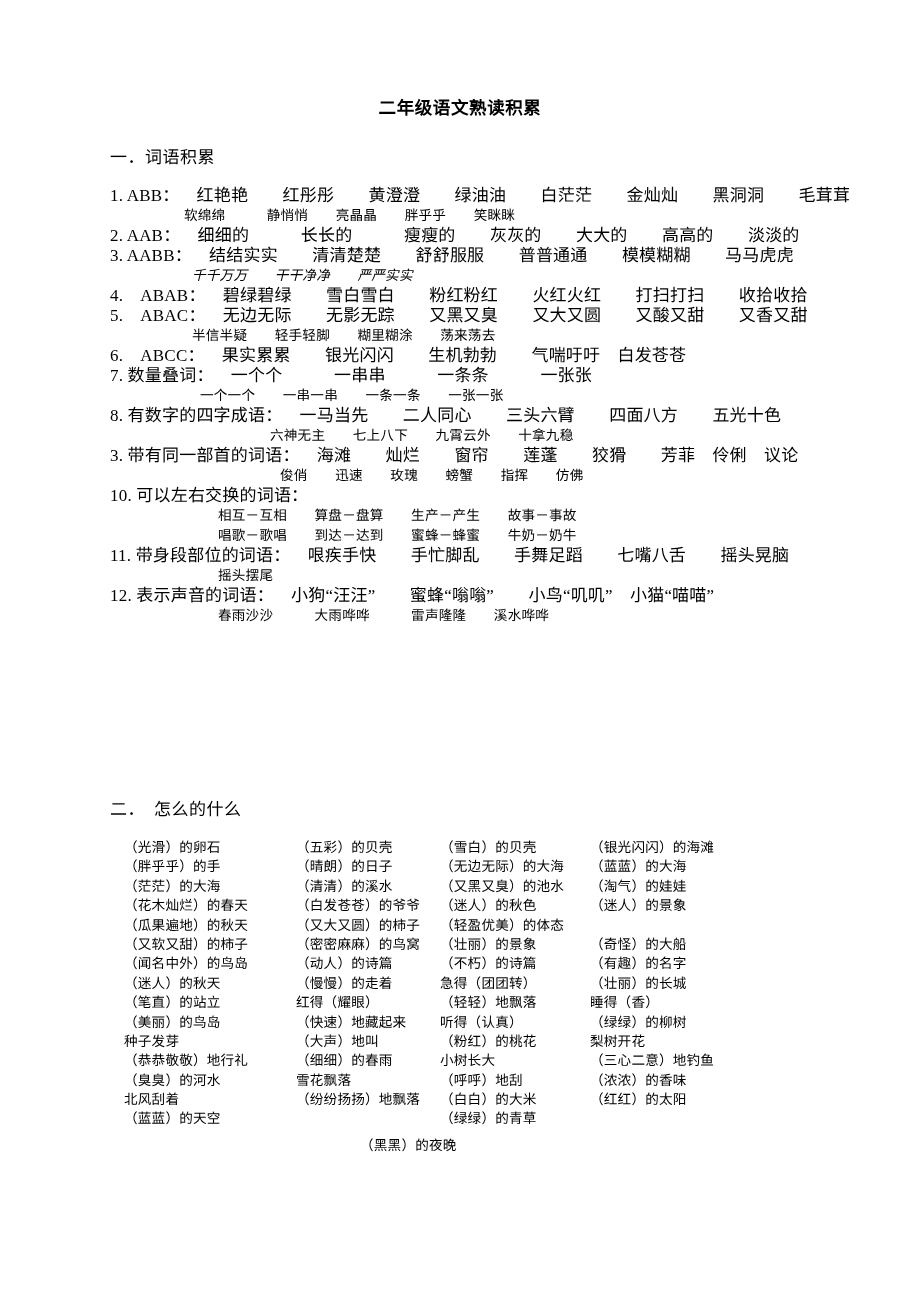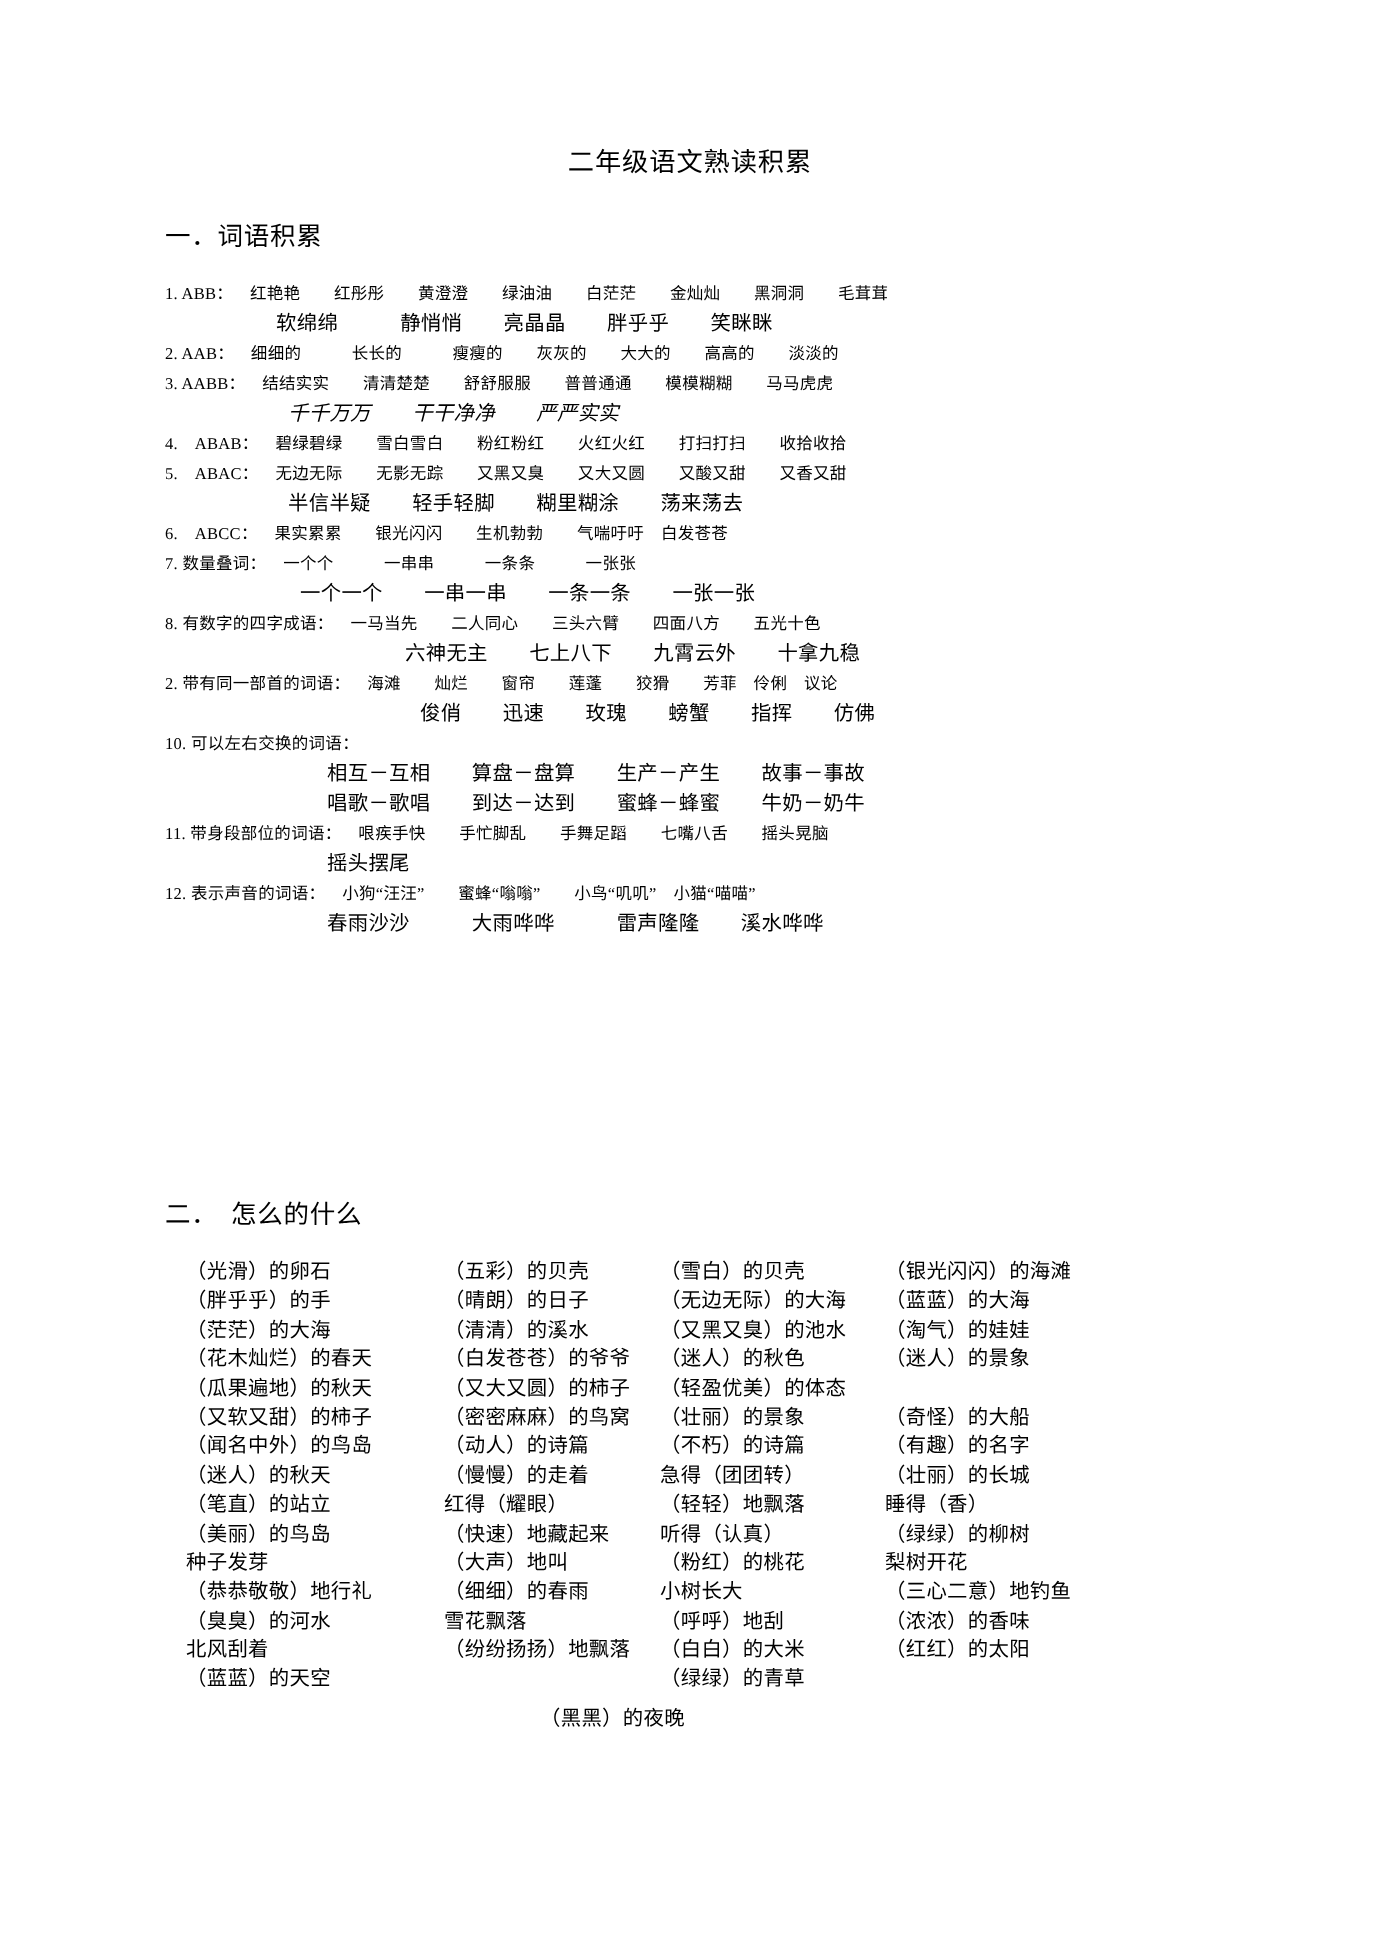--- a/index.html
+++ b/index.html
@@ -24,21 +24,21 @@
   }
   .doc-title {
     margin: 0;
     padding: 0;
     position: absolute;
     top: 98px;
     left: 0;
     width: 920px;
     text-align: center;
     font-size: 17.5px;
-    font-weight: normal;
+    font-weight: bold;
     letter-spacing: 0.6px;
     line-height: 1.2;
   }
   .section-head {
     position: absolute;
     left: 110px;
     font-size: 17px;
     font-weight: normal;
     letter-spacing: 0.5px;
     white-space: pre;
@@ -49,21 +49,21 @@
 
   
   .list1 {
     position: absolute;
     top: 186px;
     left: 110px;
     width: 790px;
   }
   .l1row {
     display: block;
-    font-size: 11px;
+    font-size: 17px;
     line-height: 20px;
     white-space: pre;
     letter-spacing: 0.2px;
   }
   .l1row .lbl {
     display: inline-block;
     white-space: pre;
   }
   .l1row .items {
     display: inline-block;
@@ -119,21 +119,21 @@
       <div class="l1row"><span class="lbl">3. AABB：</span><span class="items">　结结实实　　清清楚楚　　舒舒服服　　普普通通　　模模糊糊　　马马虎虎</span></div>
       <div class="l1cont" style="padding-left: 82px; font-style: italic;">千千万万　　干干净净　　严严实实</div>
       <div class="l1row"><span class="lbl">4.　ABAB：</span><span class="items">　碧绿碧绿　　雪白雪白　　粉红粉红　　火红火红　　打扫打扫　　收拾收拾</span></div>
       <div class="l1row"><span class="lbl">5.　ABAC：</span><span class="items">　无边无际　　无影无踪　　又黑又臭　　又大又圆　　又酸又甜　　又香又甜</span></div>
       <div class="l1cont" style="padding-left: 82px;">半信半疑　　轻手轻脚　　糊里糊涂　　荡来荡去</div>
       <div class="l1row"><span class="lbl">6.　ABCC：</span><span class="items">　果实累累　　银光闪闪　　生机勃勃　　气喘吁吁　白发苍苍</span></div>
       <div class="l1row"><span class="lbl">7. 数量叠词：</span><span class="items">　一个个　　　一串串　　　一条条　　　一张张</span></div>
       <div class="l1cont" style="padding-left: 90px;">一个一个　　一串一串　　一条一条　　一张一张</div>
       <div class="l1row"><span class="lbl">8. 有数字的四字成语：</span><span class="items">　一马当先　　二人同心　　三头六臂　　四面八方　　五光十色</span></div>
       <div class="l1cont" style="padding-left: 160px;">六神无主　　七上八下　　九霄云外　　十拿九稳</div>
-      <div class="l1row"><span class="lbl">2. 带有同一部首的词语：</span><span class="items">　海滩　　灿烂　　窗帘　　莲蓬　　狡猾　　芳菲　伶俐　议论</span></div>
+      <div class="l1row"><span class="lbl">3. 带有同一部首的词语：</span><span class="items">　海滩　　灿烂　　窗帘　　莲蓬　　狡猾　　芳菲　伶俐　议论</span></div>
       <div class="l1cont" style="padding-left: 170px;">俊俏　　迅速　　玫瑰　　螃蟹　　指挥　　仿佛</div>
       <div class="l1row"><span class="lbl">10. 可以左右交换的词语：</span><span class="items"></span></div>
       <div class="l1cont" style="padding-left: 108px;">相互－互相　　算盘－盘算　　生产－产生　　故事－事故</div>
       <div class="l1cont" style="padding-left: 108px;">唱歌－歌唱　　到达－达到　　蜜蜂－蜂蜜　　牛奶－奶牛</div>
       <div class="l1row"><span class="lbl">11. 带身段部位的词语：</span><span class="items">　哏疾手快　　手忙脚乱　　手舞足蹈　　七嘴八舌　　摇头晃脑</span></div>
       <div class="l1cont" style="padding-left: 108px;">摇头摆尾</div>
       <div class="l1row"><span class="lbl">12. 表示声音的词语：</span><span class="items">　小狗“汪汪”　　蜜蜂“嗡嗡”　　小鸟“叽叽”　小猫“喵喵”</span></div>
       <div class="l1cont" style="padding-left: 108px;">春雨沙沙　　　大雨哗哗　　　雷声隆隆　　溪水哗哗</div>
     </div>
 

